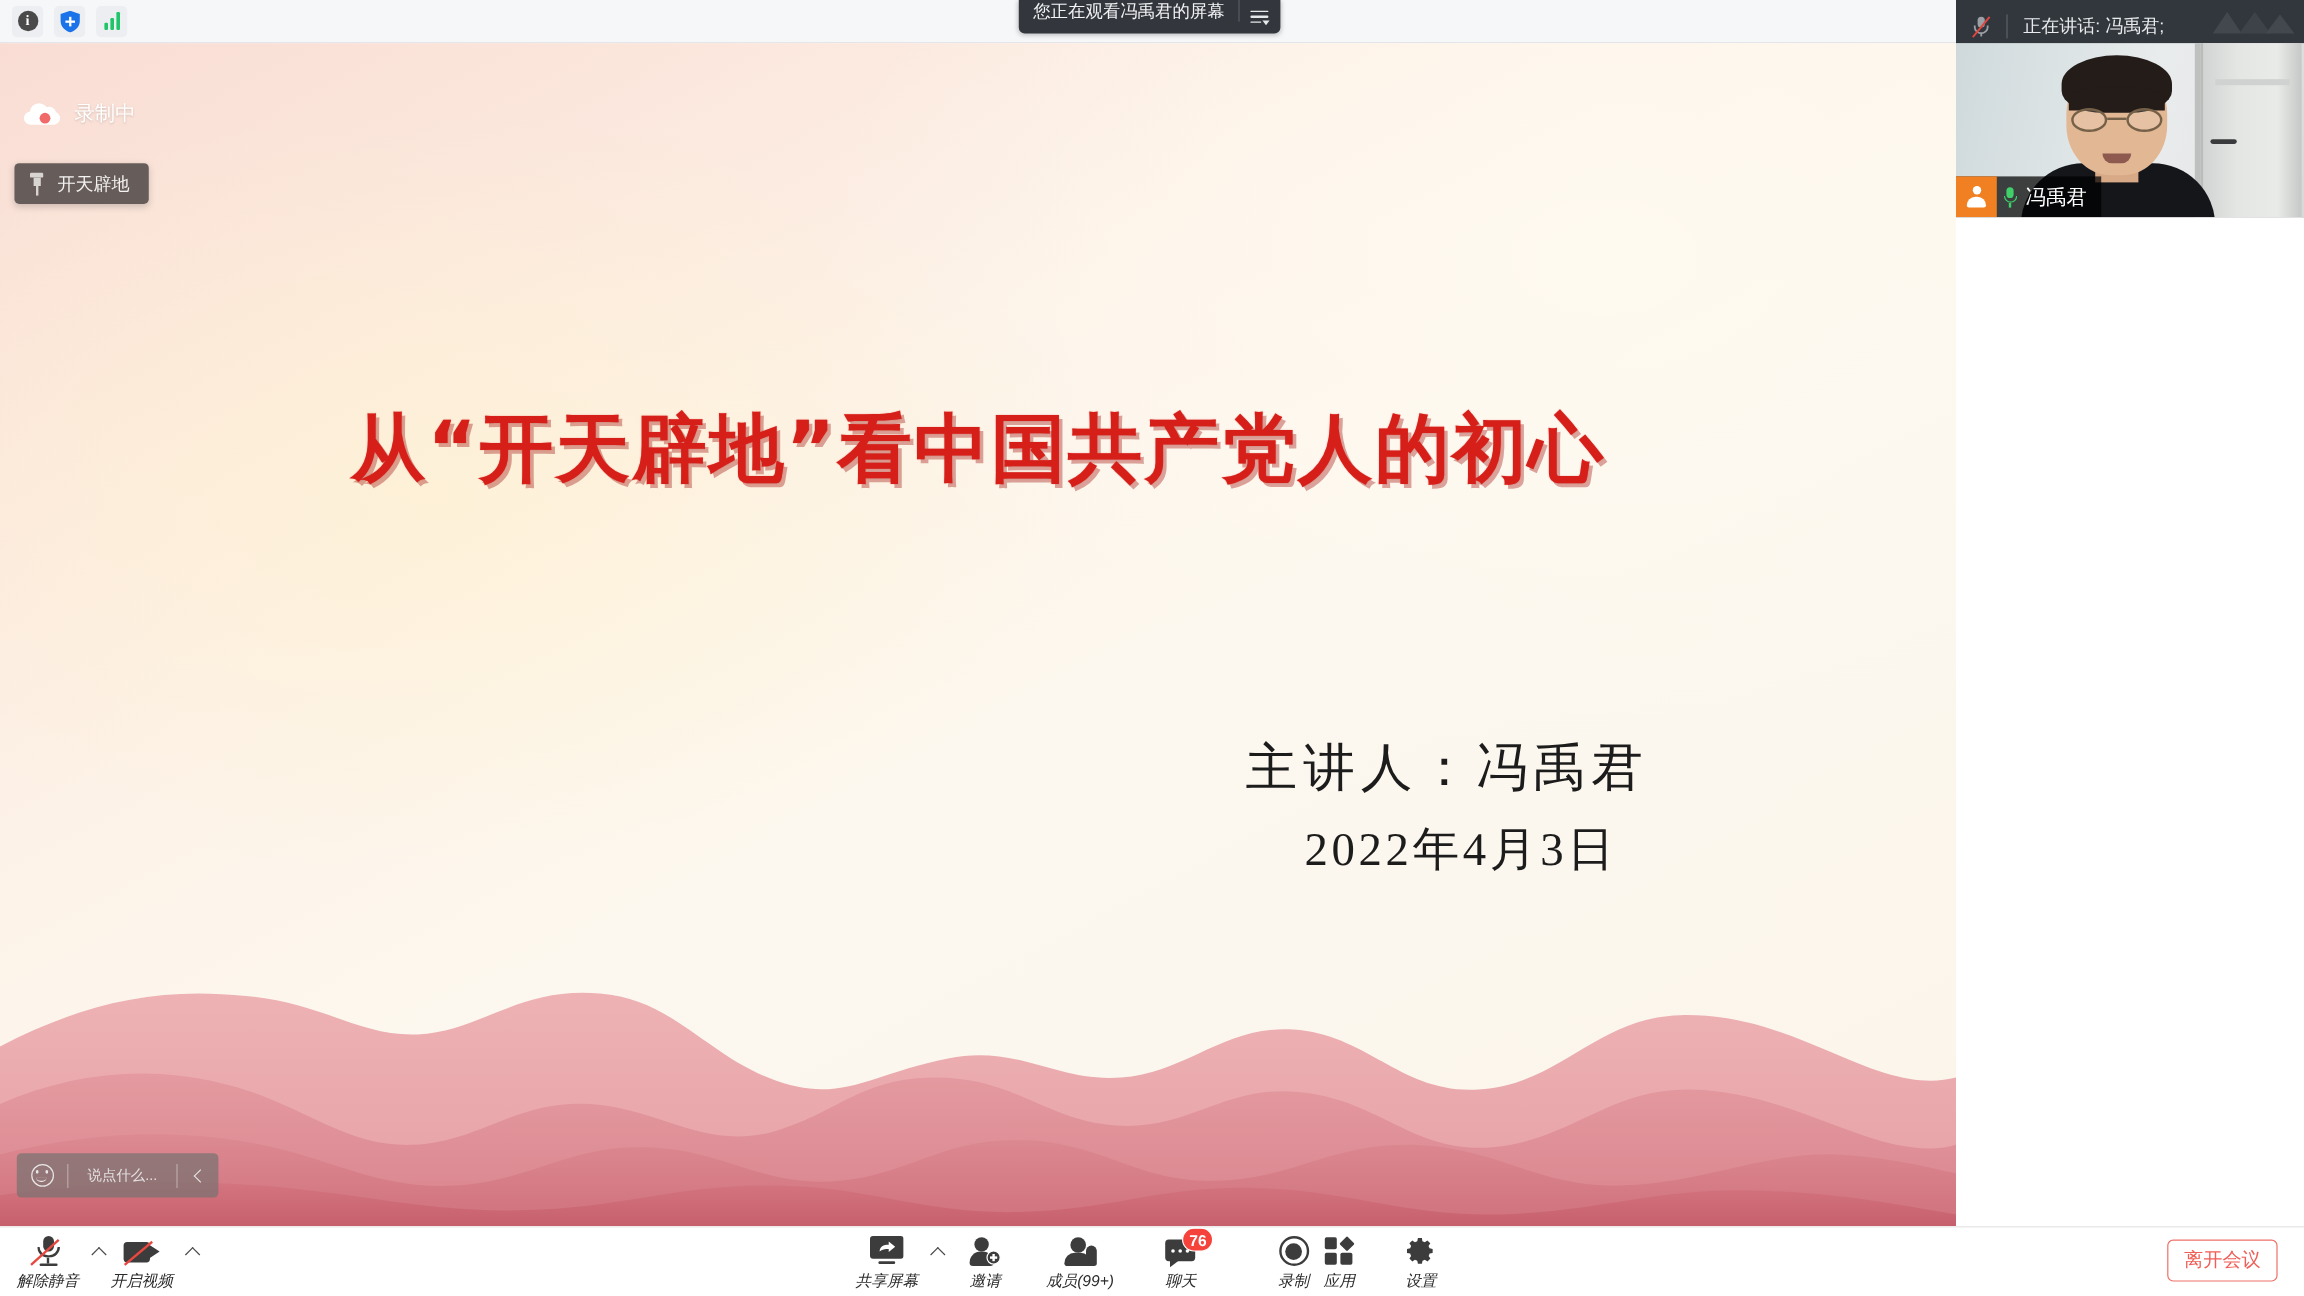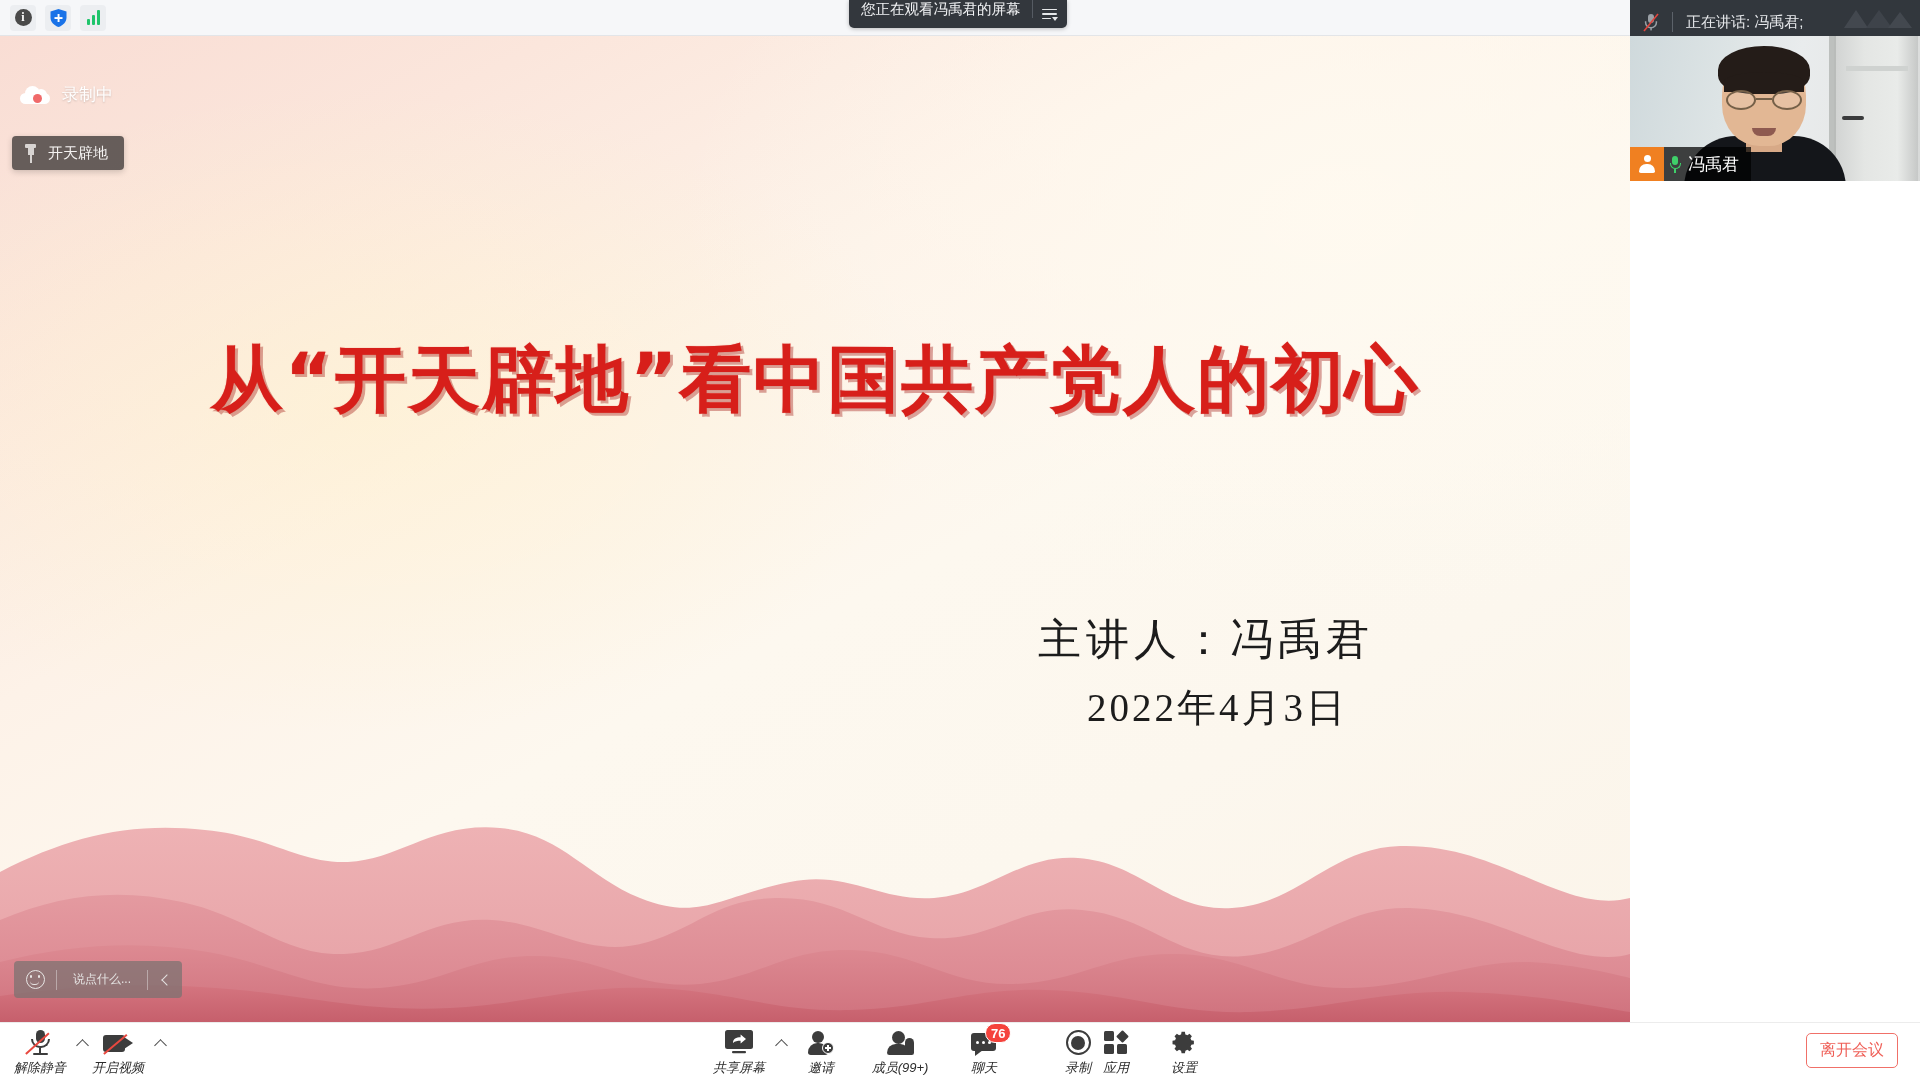--- a/index.html
+++ b/index.html
@@ -69,21 +69,21 @@
       radial-gradient(1100px 700px at 82% 18%, rgba(255,250,240,0.85) 0%, rgba(255,250,240,0) 60%),
       linear-gradient(152deg, #f9ddd4 0%, #fbe6dc 16%, #fdf2e8 36%, #fdf8ef 55%, #fcf7ee 74%, #fbf4e9 100%);
   }
   .stage-full { position:absolute; left:0; top:0; width:1630px; height:986px; }
 
   .slide-title {
     position: absolute; left: 0; top: 296px; width: 1630px;
     text-align: center;
     font-family: "DejaVu Sans", "Liberation Sans", sans-serif;
     font-weight: bold;
-    font-size: 72px;
+    font-size: 62px;
     letter-spacing: 2px;
     color: #d71f1a;
     text-shadow: 3px 3px 0 rgba(160,20,16,0.38), 0 0 1px rgba(215,31,26,0.6);
     white-space: nowrap;
   }
   .slide-presenter {
     position:absolute; right: 256px; top: 575px;
     font-family: "Liberation Serif", "DejaVu Serif", serif;
     font-size: 43px; color: #1c1c1c; letter-spacing: 5px; white-space: nowrap;
   }

